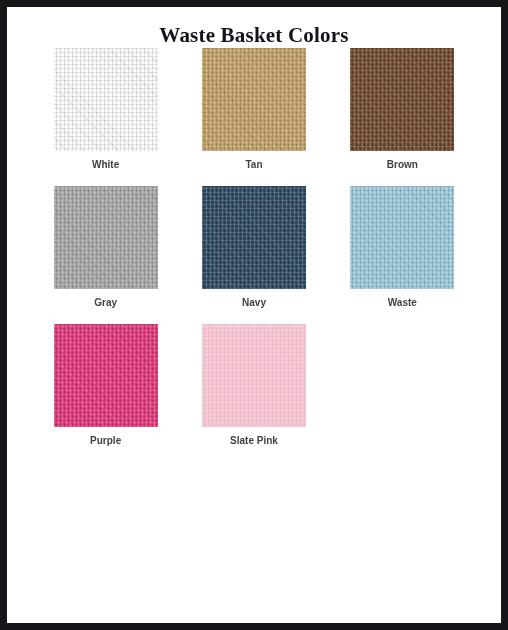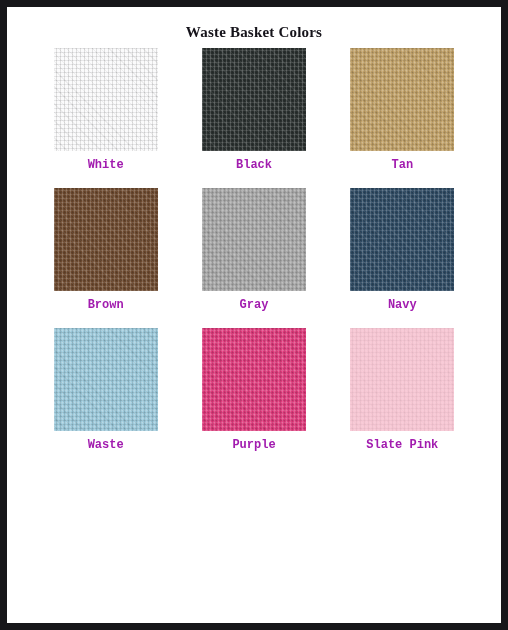--- a/index.html
+++ b/index.html
@@ -25,26 +25,26 @@
     background: #ffffff;
     border: 7px solid #17161a;
     display: flex;
     flex-direction: column;
     align-items: center;
   }
 
   
   .title {
     font-family: "Liberation Serif", "DejaVu Serif", serif;
-    font-size: 15px;
+    font-size: 21px;
     font-weight: 700;
     color: #15131a;
     letter-spacing: 0.2px;
     margin-top: 17px;
-    margin-bottom: 7px;
+    margin-bottom: 1px;
     line-height: 1.1;
     white-space: nowrap;
   }
 
   
   .swatch-grid {
     width: 430px;
     display: grid;
     grid-template-columns: repeat(3, 1fr);
     grid-auto-rows: auto;
@@ -117,47 +117,43 @@
         rgba(0,0,0,0.00) 6px
       );
     pointer-events: none;
   }
 
   
   .swatch-chip.smooth::before { opacity: 0.38; }
   .swatch-chip.smooth::after  { opacity: 0.25; }
 
   .swatch-label {
-    font-family: Liberation Mono, monospace;
-    font-size: 12px;
+    font-family: Liberation Sans, sans-serif;
+    font-size: 10px;
     font-weight: 700;
-    color: #a21caf;
+    color: #404040;
     text-align: center;
     margin-top: 8px;
     margin-bottom: 16px;
     line-height: 1.1;
     white-space: nowrap;
   }
 </style>
 </head>
 <body>
 
 <div class="page" style="background: rgb(255, 255, 255); border-color: rgb(23, 22, 26);">
 
   <div class="title">Waste Basket Colors</div>
 
   <div class="swatch-grid">
 
   <div class="swatch-cell">
         <div class="swatch-chip" style="background-color: rgb(250, 250, 251);"></div>
         <div class="swatch-label">White</div>
-      </div>
-      <div class="swatch-cell">
-        <div class="swatch-chip" style="background-color: rgb(43, 49, 48);"></div>
-        <div class="swatch-label">Black</div>
       </div>
       <div class="swatch-cell">
         <div class="swatch-chip" style="background-color: rgb(193, 161, 103);"></div>
         <div class="swatch-label">Tan</div>
       </div>
       <div class="swatch-cell">
         <div class="swatch-chip" style="background-color: rgb(110, 74, 47);"></div>
         <div class="swatch-label">Brown</div>
       </div>
       <div class="swatch-cell">

